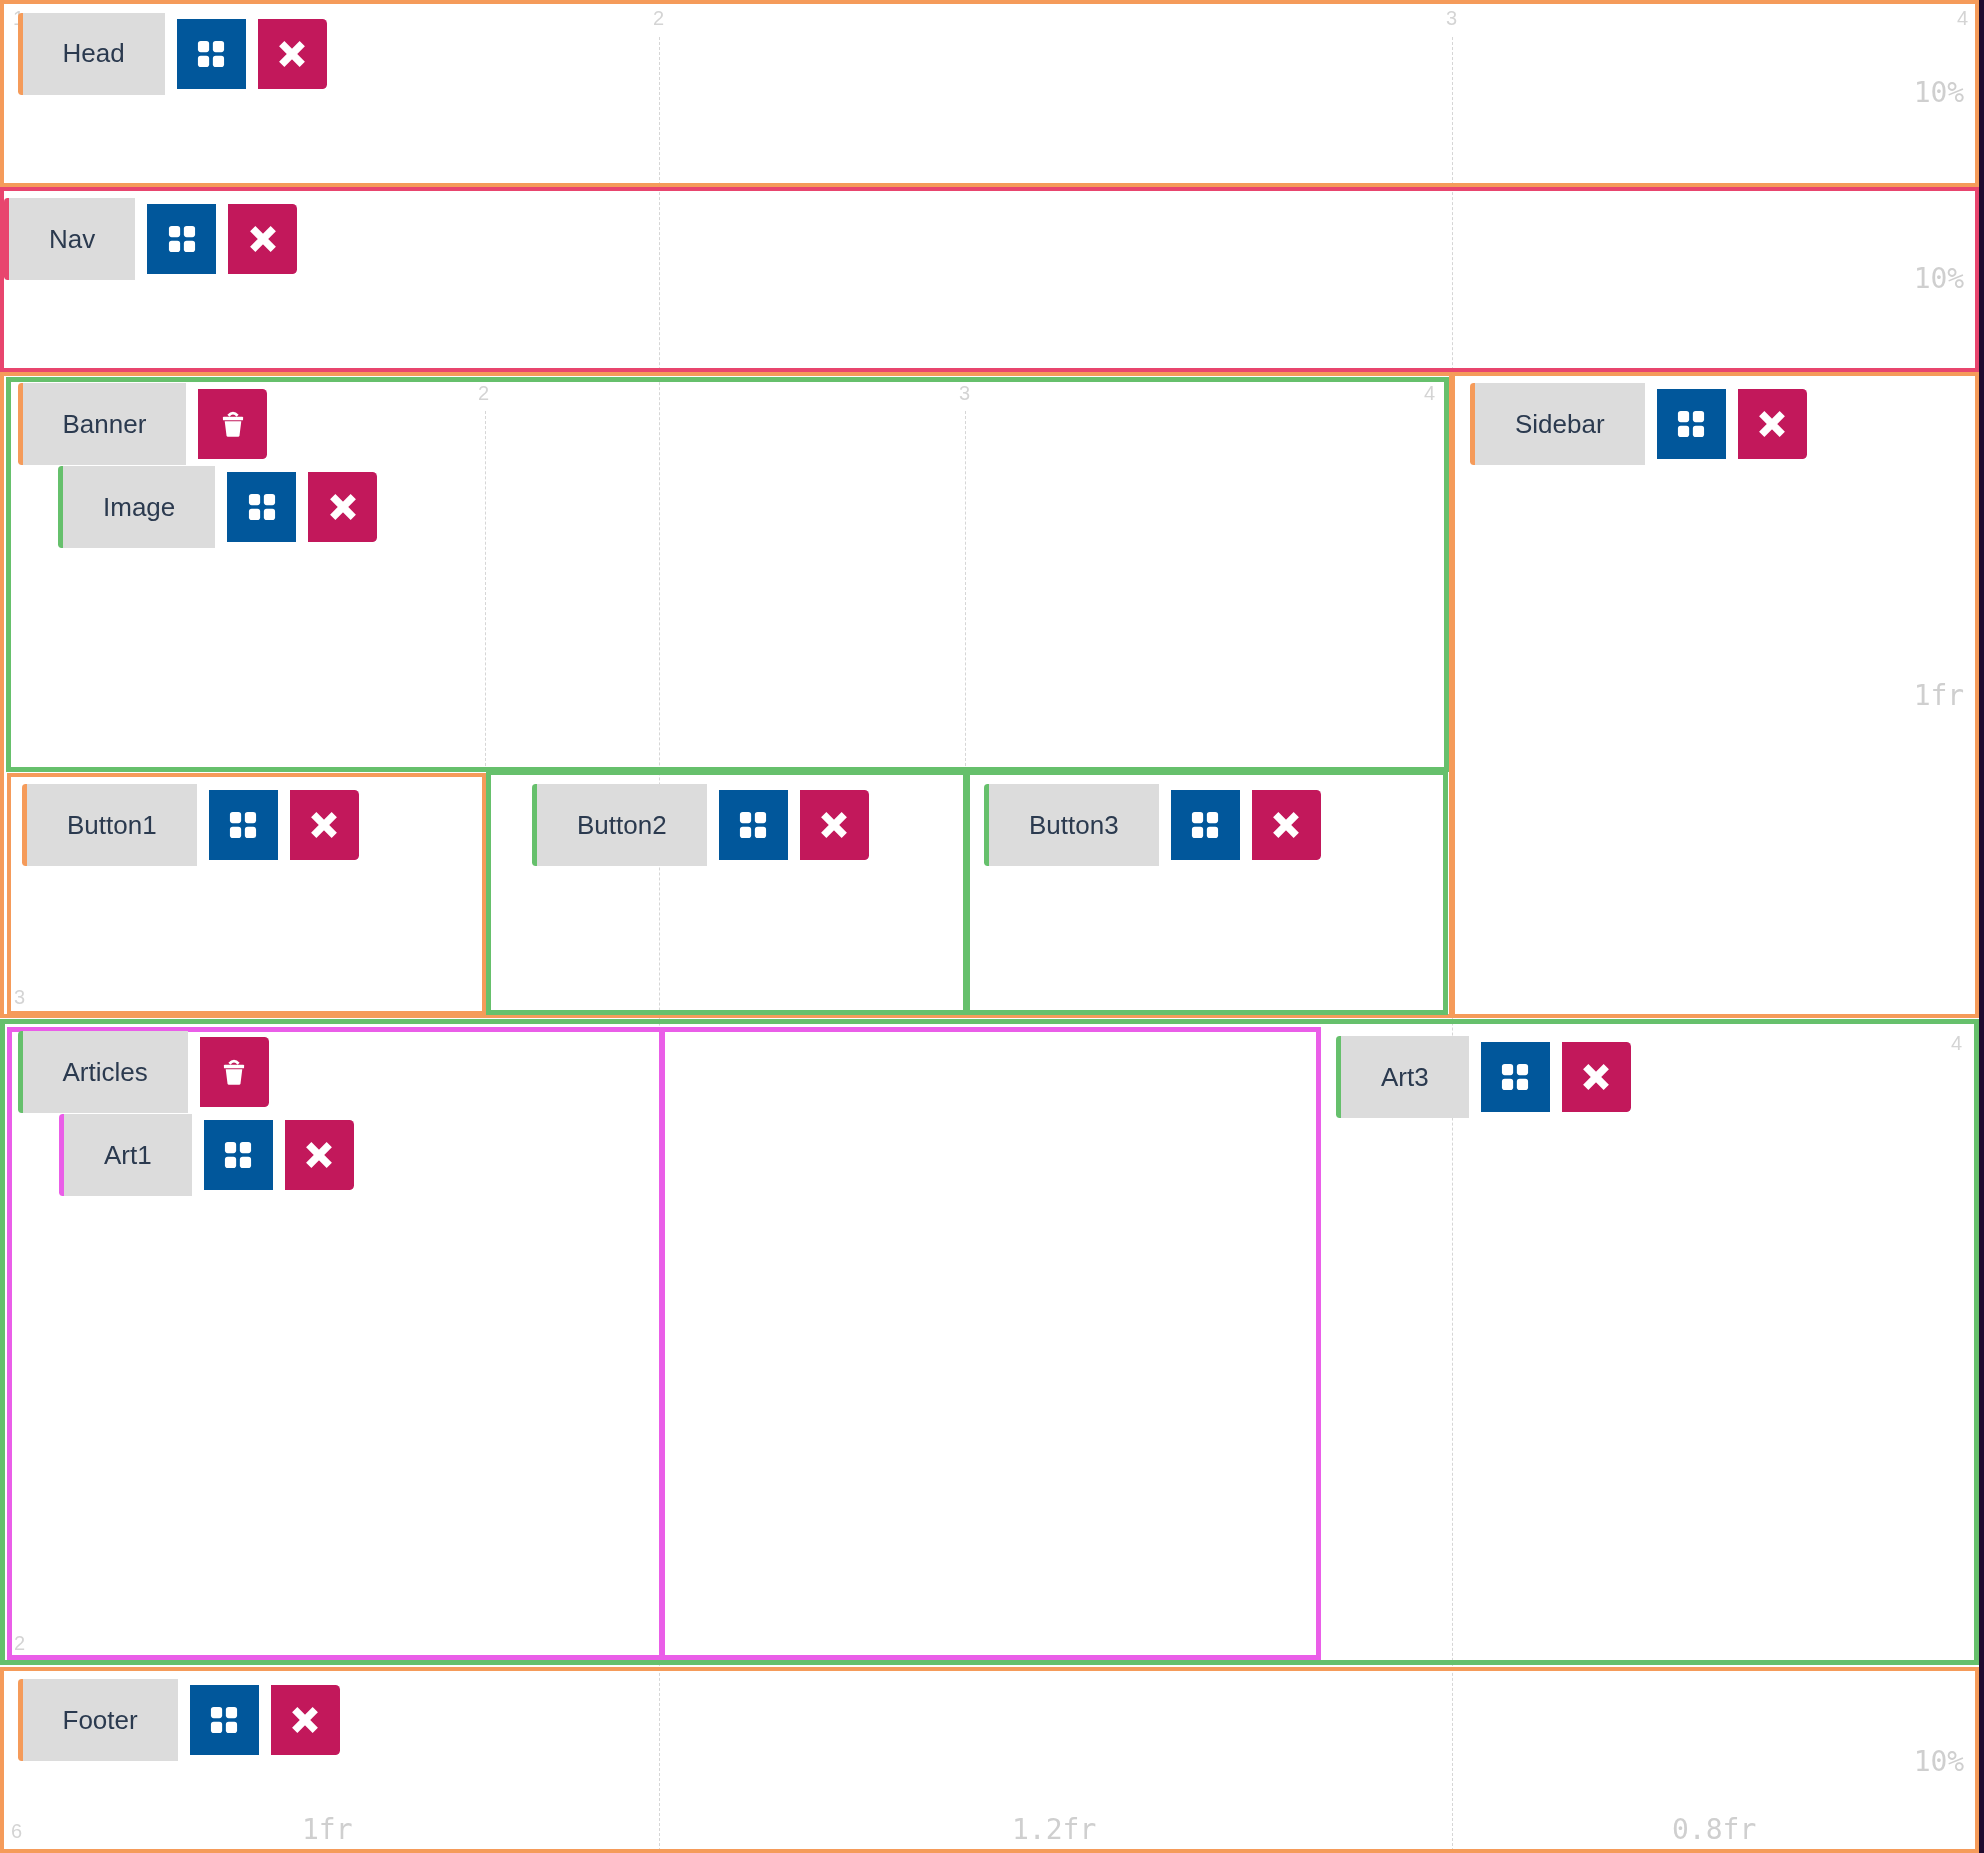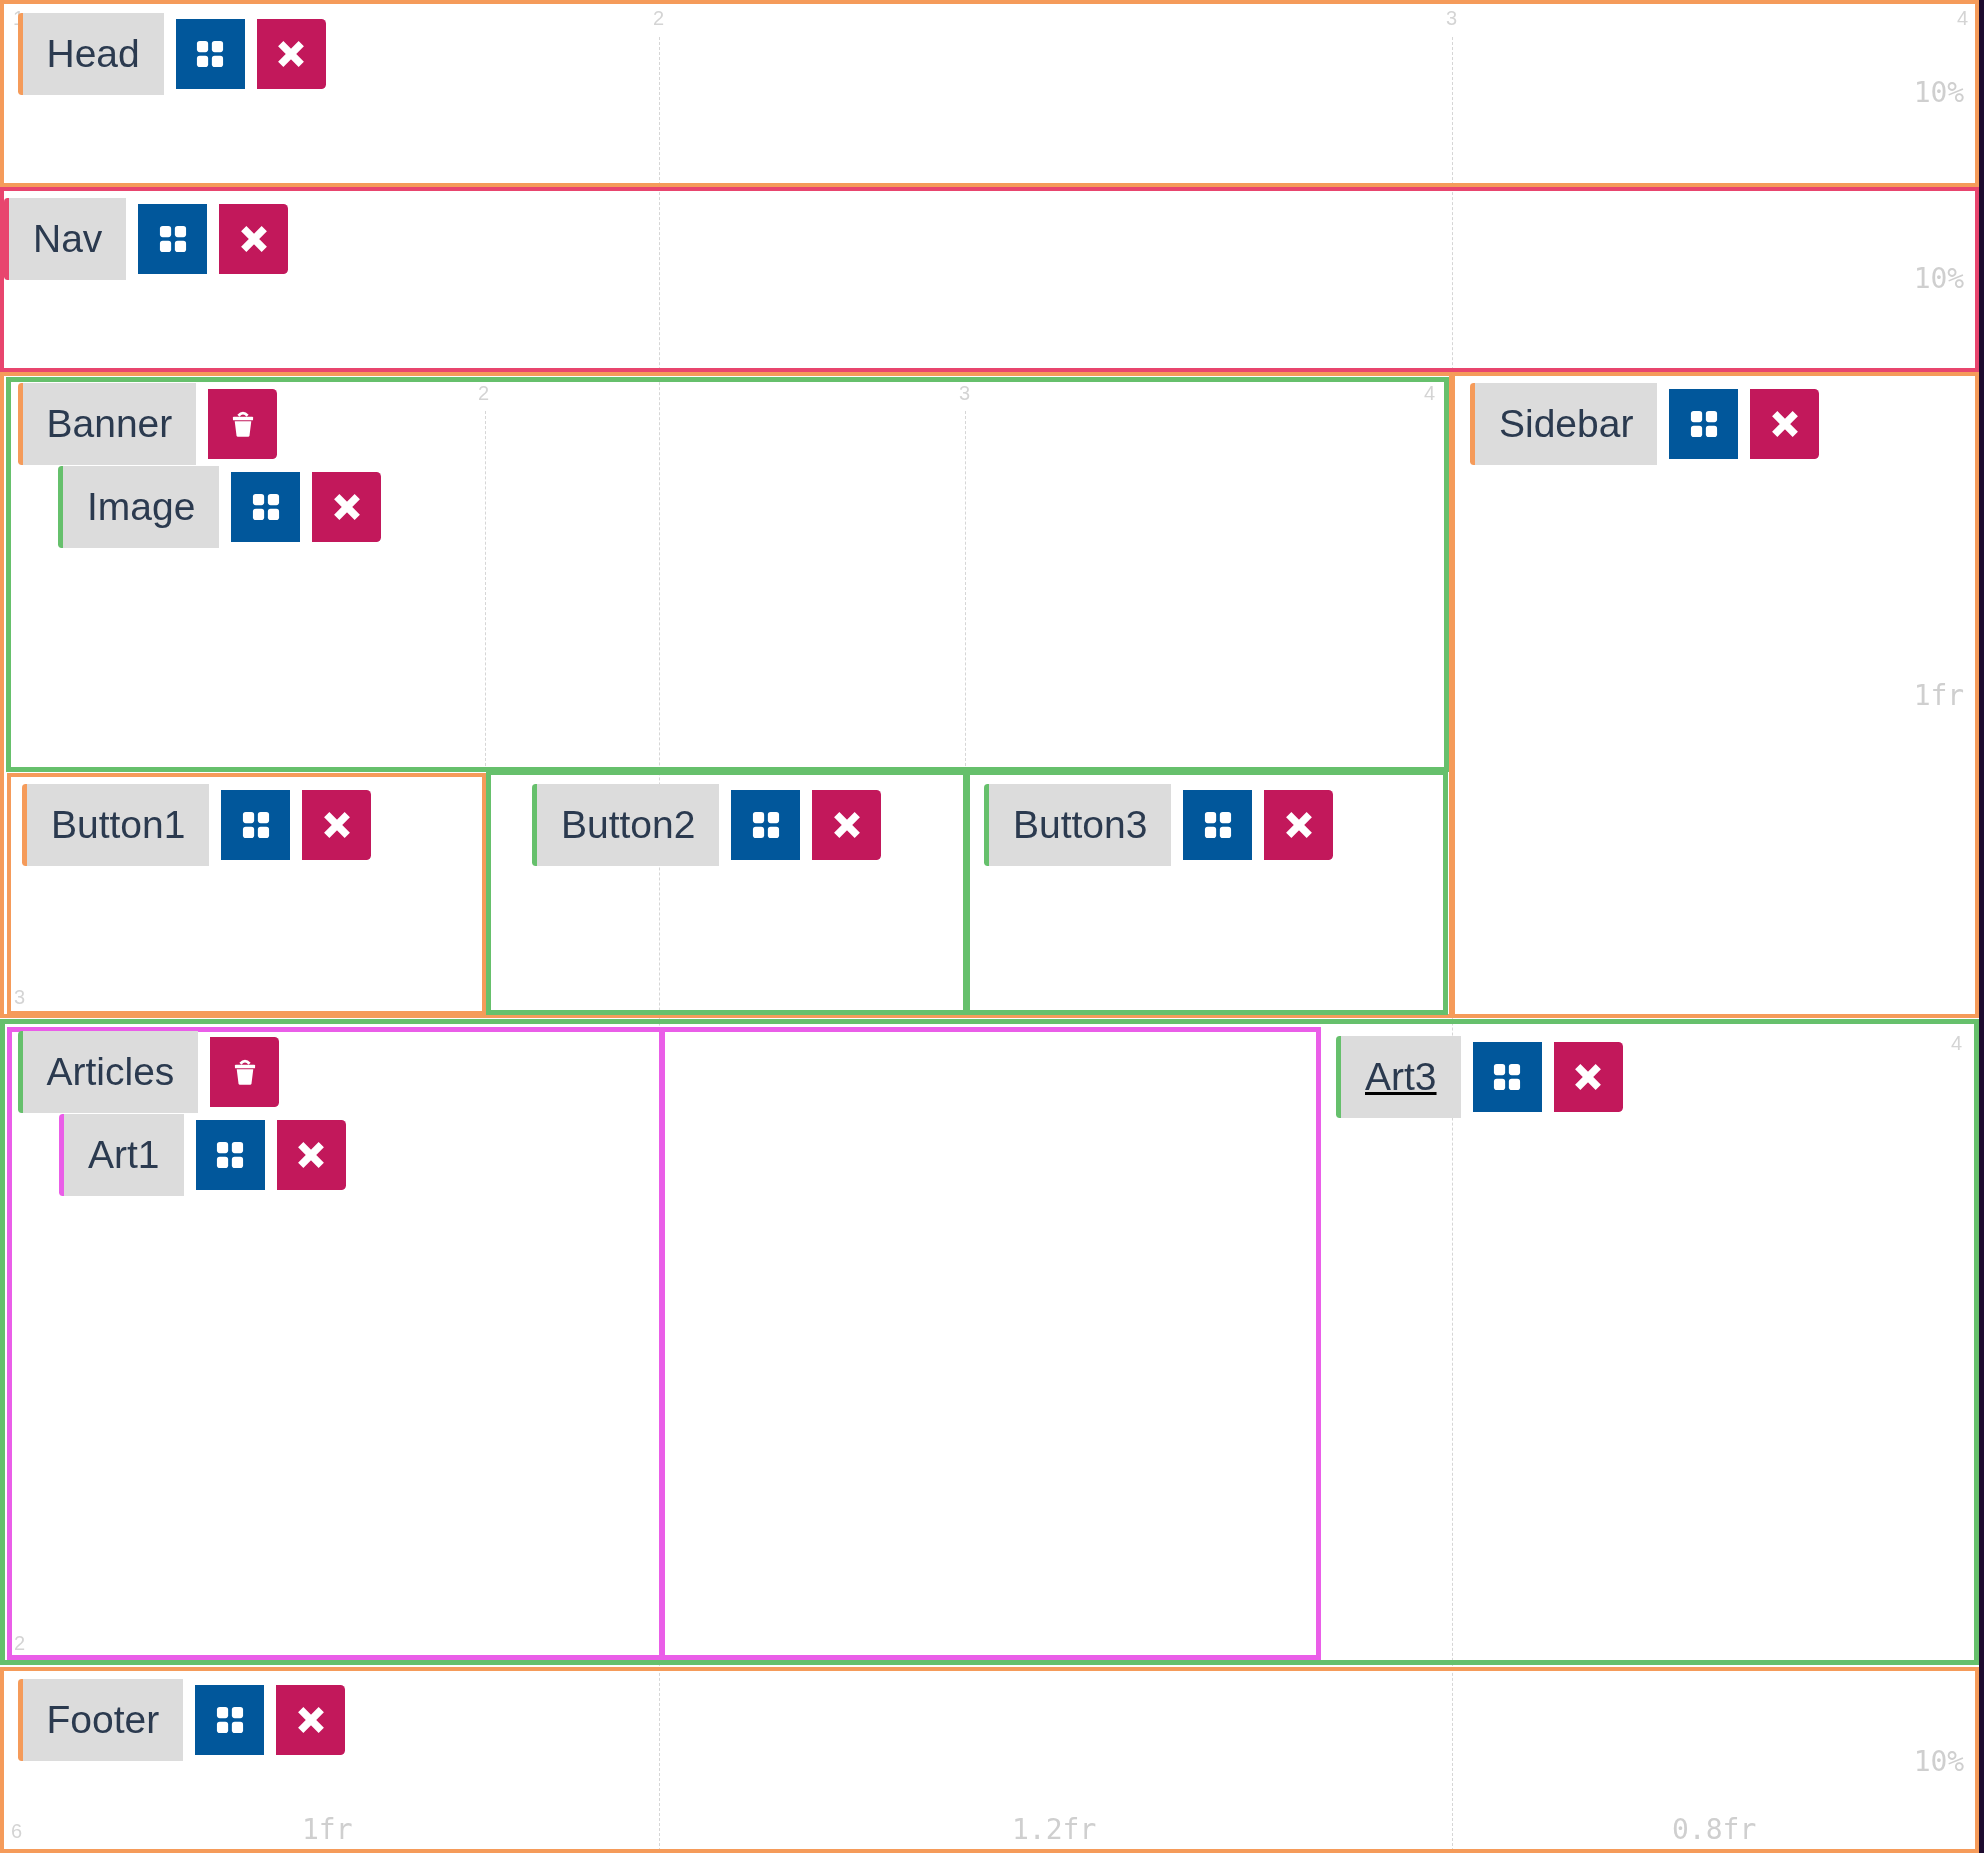--- a/index.html
+++ b/index.html
@@ -7,21 +7,21 @@
   .canvas{position:absolute;left:0;top:0;width:1979px;height:1853px;background:#fff;}
   .box{position:absolute;box-sizing:border-box;background:transparent;}
   .b-orange{border:4.6px solid #f59b5a;}
   .b-red{border:4.6px solid #e8456e;}
   .b-green{border:5.5px solid #66c06c;}
   .b-pink{border:5.5px solid #ea5ee8;}
   .gridline{position:absolute;border-left:1.8px dashed #d6d6d6;width:0;}
   .num{position:absolute;font-family:"Liberation Sans",sans-serif;font-size:20px;color:#d4d4d4;}
   .size{position:absolute;font-family:"DejaVu Sans Mono",monospace;font-size:28px;color:#cfcfcf;}
   .ctrl{position:absolute;display:flex;align-items:center;gap:12px;height:70px;}
-  .tag{height:82px;background:#dcdcdc;border-left:5.5px solid #f59b5a;border-radius:3.7px 0 0 3.7px;box-sizing:border-box;display:flex;align-items:center;padding:0 24px;font-size:39px;color:#2b3a4f;}
+  .tag{height:82px;background:#dcdcdc;border-left:5.5px solid #f59b5a;border-radius:3.7px 0 0 3.7px;box-sizing:border-box;display:flex;align-items:center;padding:0 40px;font-size:26px;color:#2b3a4f;}
   .tag.green{border-left-color:#66c06c;}
   .tag.pink{border-left-color:#ea5ee8;}
   .tag.red{border-left-color:#e8456e;}
   .btn{width:69px;height:70px;display:flex;align-items:center;justify-content:center;box-sizing:border-box;cursor:pointer;}
   .btn.grid{background:#01579b;}
   .btn.close{background:#c2185b;border-radius:0 4.6px 4.6px 0;}
   .btn.trash{background:#c2185b;border-radius:0 4.6px 4.6px 0;}
   .btn svg{display:block;}
 </style>
 </head>
@@ -212,21 +212,21 @@
           <rect x="1" y="17" width="12" height="12" rx="3" fill="#fff"></rect>
           <rect x="17" y="17" width="12" height="12" rx="3" fill="#fff"></rect>
         </svg>
     </span>
     <span class="btn close">
       <svg width="28" height="28" viewBox="0 0 30 30">
           <path d="M4 4 L26 26 M26 4 L4 26" stroke="#fff" stroke-width="8"></path>
         </svg>
     </span>
   </div>
-  <div class="ctrl" style="left:1336px;top:1042px;text-decoration:underline;">
+  <div class="ctrl" style="left:1336px;top:1042px;">
     <span class="tag green">Art3</span>
     <span class="btn grid">
       <svg width="28" height="28" viewBox="0 0 30 30">
           <rect x="1" y="1" width="12" height="12" rx="3" fill="#fff"></rect>
           <rect x="17" y="1" width="12" height="12" rx="3" fill="#fff"></rect>
           <rect x="1" y="17" width="12" height="12" rx="3" fill="#fff"></rect>
           <rect x="17" y="17" width="12" height="12" rx="3" fill="#fff"></rect>
         </svg>
     </span>
     <span class="btn close">

